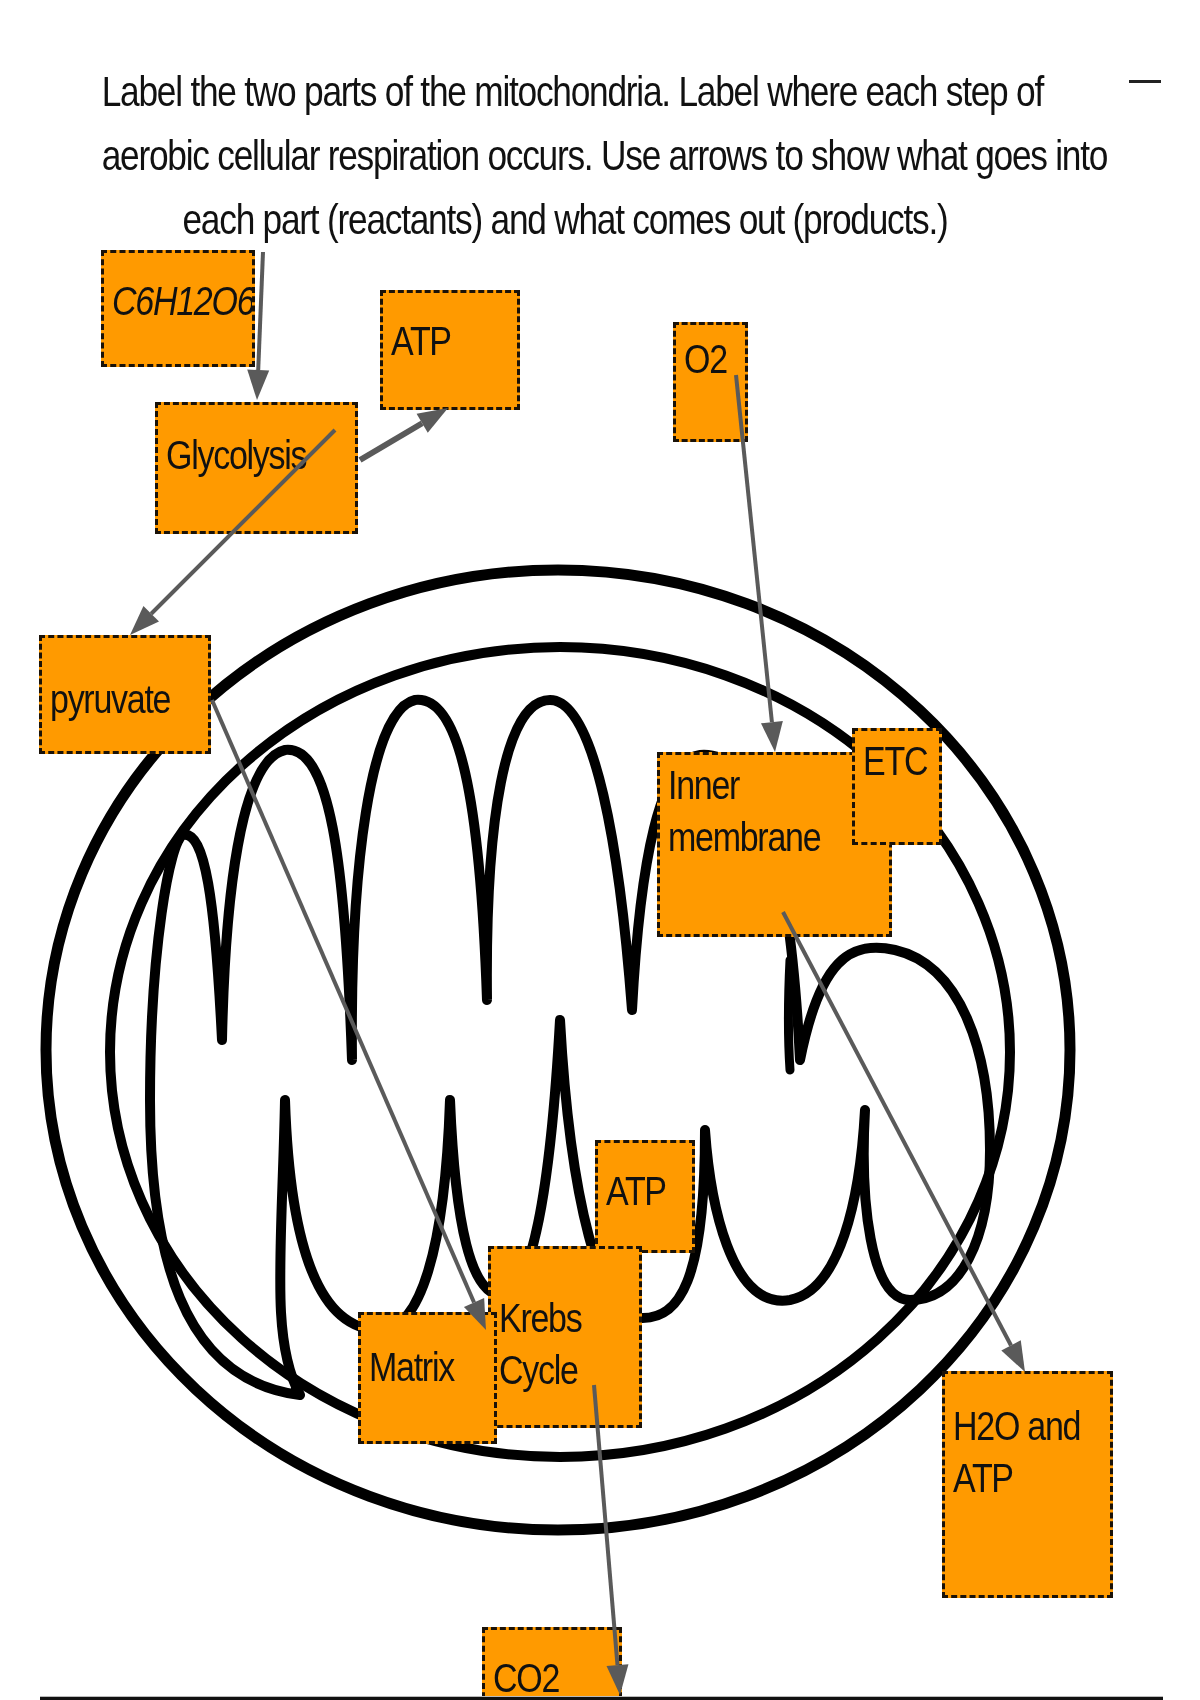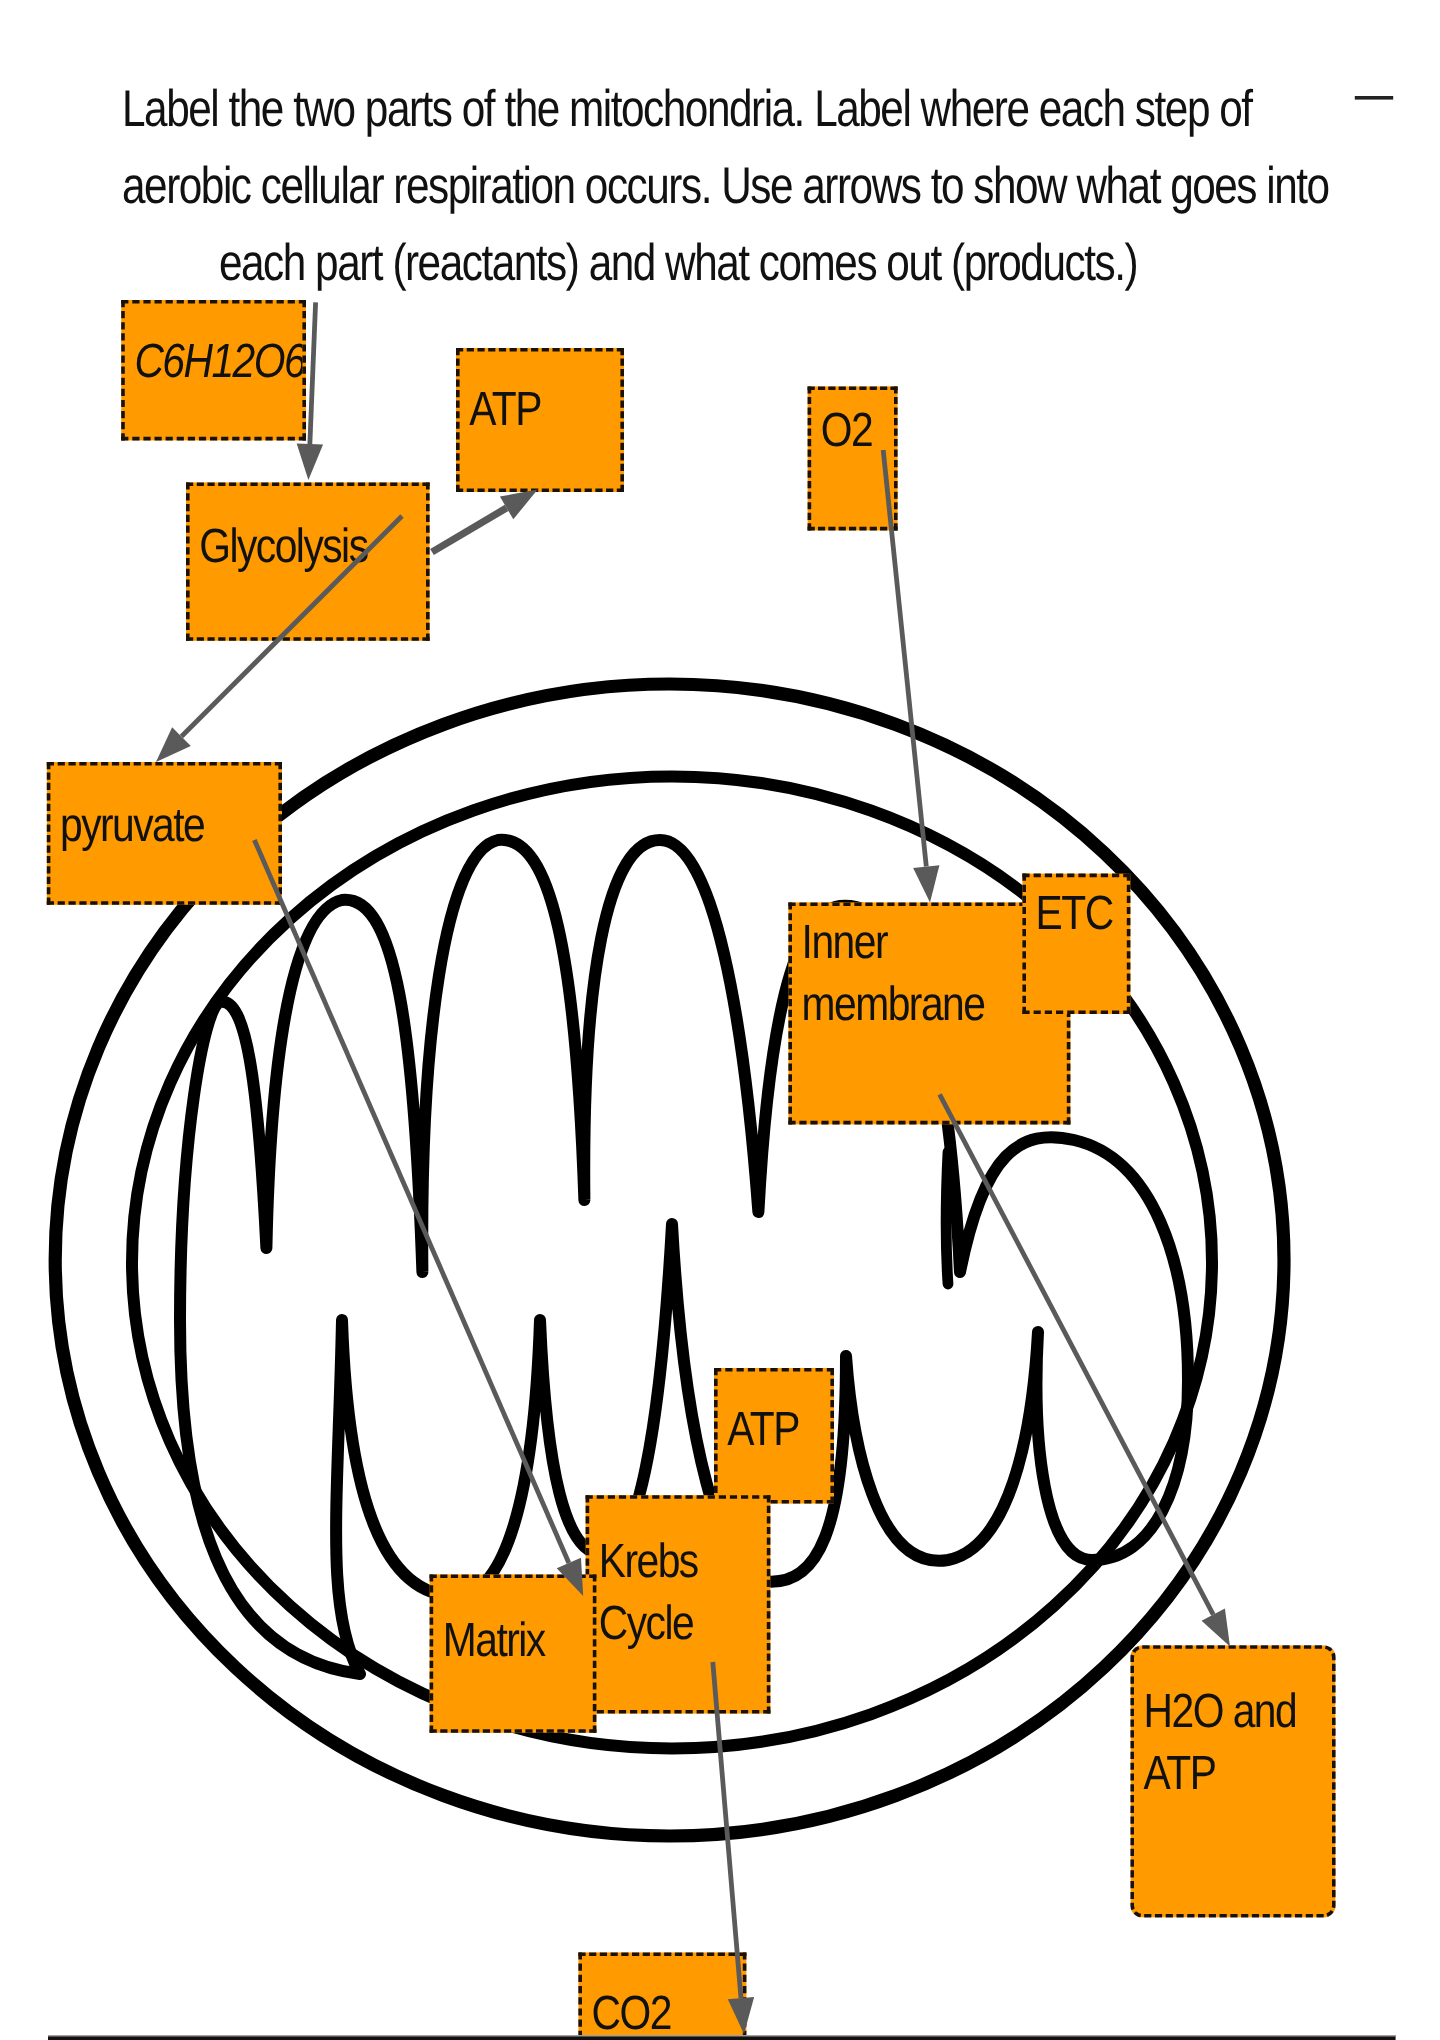--- a/index.html
+++ b/index.html
@@ -85,41 +85,41 @@
 </div>
 <div class="label-box" style="left:380px;top:290px;width:140px;height:120px;padding-top:22px;">
   <span class="label-text">ATP</span>
 </div>
 <div class="label-box" style="left:155px;top:402px;width:203px;height:132px;padding-top:24px;">
   <span class="label-text">Glycolysis</span>
 </div>
 <div class="label-box" style="left:673px;top:322px;width:75px;height:120px;padding-top:8px;">
   <span class="label-text">O2</span>
 </div>
-<div class="label-box" style="left:39px;top:635px;width:196px;height:119px;padding-top:24px;">
+<div class="label-box" style="left:39px;top:635px;width:172px;height:119px;padding-top:35px;">
   <span class="label-text">pyruvate</span>
 </div>
 <div class="label-box" style="left:657px;top:752px;width:235px;height:185px;">
   <span class="label-text">Inner
 membrane</span>
 </div>
 <div class="label-box" style="left:852px;top:728px;width:90px;height:117px;padding-top:4px;">
   <span class="label-text">ETC</span>
 </div>
 <div class="label-box" style="left:595px;top:1140px;width:100px;height:113px;padding-top:22px;">
   <span class="label-text">ATP</span>
 </div>
-<div class="label-box" style="left:488px;top:1246px;width:154px;height:182px;padding-top:26px;">
+<div class="label-box" style="left:488px;top:1246px;width:154px;height:182px;padding-top:43px;">
   <span class="label-text">Krebs
 Cycle</span>
 </div>
 <div class="label-box" style="left:358px;top:1312px;width:139px;height:132px;padding-top:26px;">
   <span class="label-text">Matrix</span>
 </div>
-<div class="label-box" style="left:942px;top:1371px;width:171px;height:227px;padding-top:26px;border-radius:10px;">
+<div class="label-box" style="left:942px;top:1371px;width:171px;height:227px;padding-top:26px;">
   <span class="label-text">H2O and
 ATP</span>
 </div>
 <div class="label-box" style="left:482px;top:1627px;width:140px;height:90px;padding-top:22px;">
   <span class="label-text">CO2</span>
 </div>
 
 <div class="bottom-rule"></div>
 
 <svg class="diagram" width="1200" height="1700" viewBox="0 0 1200 1700" style="pointer-events:none">

